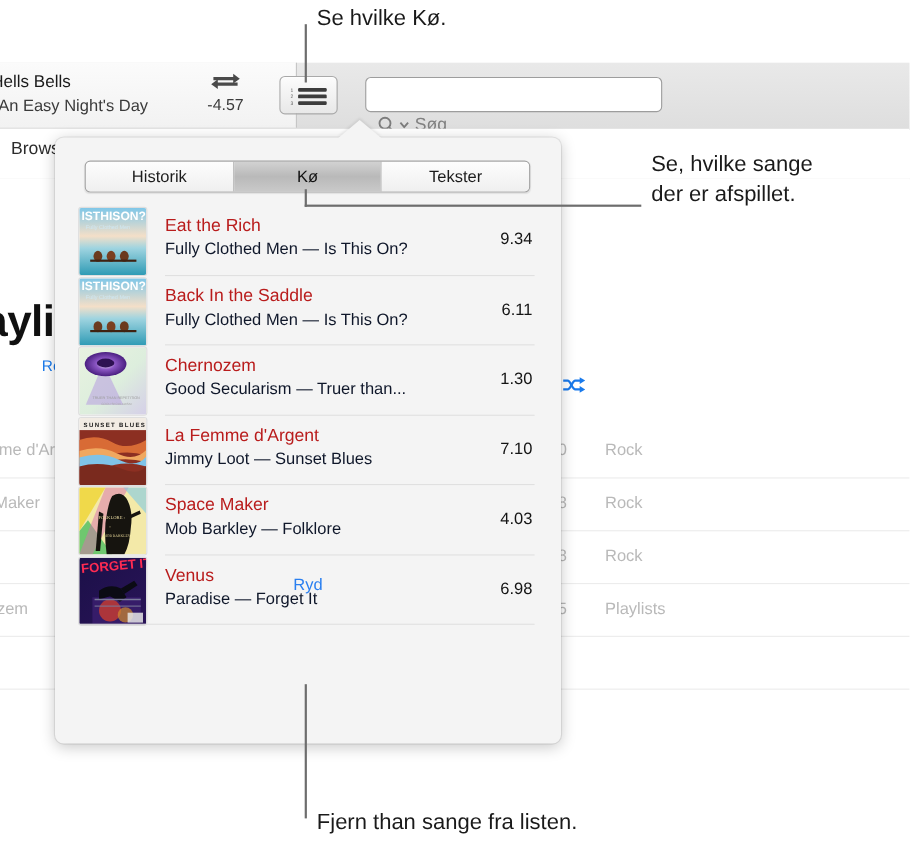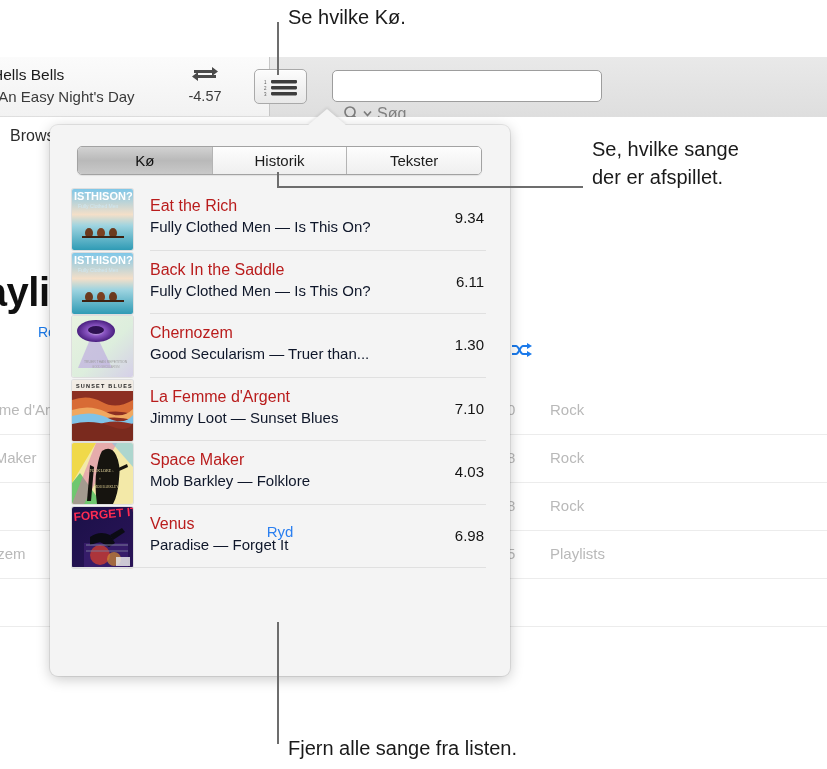--- a/index.html
+++ b/index.html
@@ -455,25 +455,25 @@
       <div class="bg-row">
         <span class="bg-c-name"></span>
       </div>
     </div>
   </div>
 
   <div class="popover">
     <div class="pop-arrow"></div>
 
     <div class="tabbar">
+      <div class="tab">
+        <span>Historik</span>
+      </div>
       <div class="tab active">
         <span>Kø</span>
-      </div>
-      <div class="tab">
-        <span>Historik</span>
       </div>
       <div class="tab">
         <span>Tekster</span>
       </div>
     </div>
 
     <div class="queue-list">
 
       <div class="q-row">
         <div class="q-art">
@@ -634,16 +634,16 @@
   </div>
 
   <div class="callout-text" id="cal1-text">Se hvilke Kø.</div>
   <div class="callout-line v-line" id="cal1-v"></div>
 
   <div class="callout-text" id="cal2-text">Se, hvilke sange
 der er afspillet.</div>
   <div class="callout-line h-line" id="cal2-h"></div>
   <div class="callout-line v-line" id="cal2-v"></div>
 
-  <div class="callout-text" id="cal3-text">Fjern alle sange fra listen.</div>
+  <div class="callout-text" id="cal3-text">Fjern than sange fra listen.</div>
   <div class="callout-line v-line" id="cal3-v"></div>
 
 </div>
 
 </body></html>

